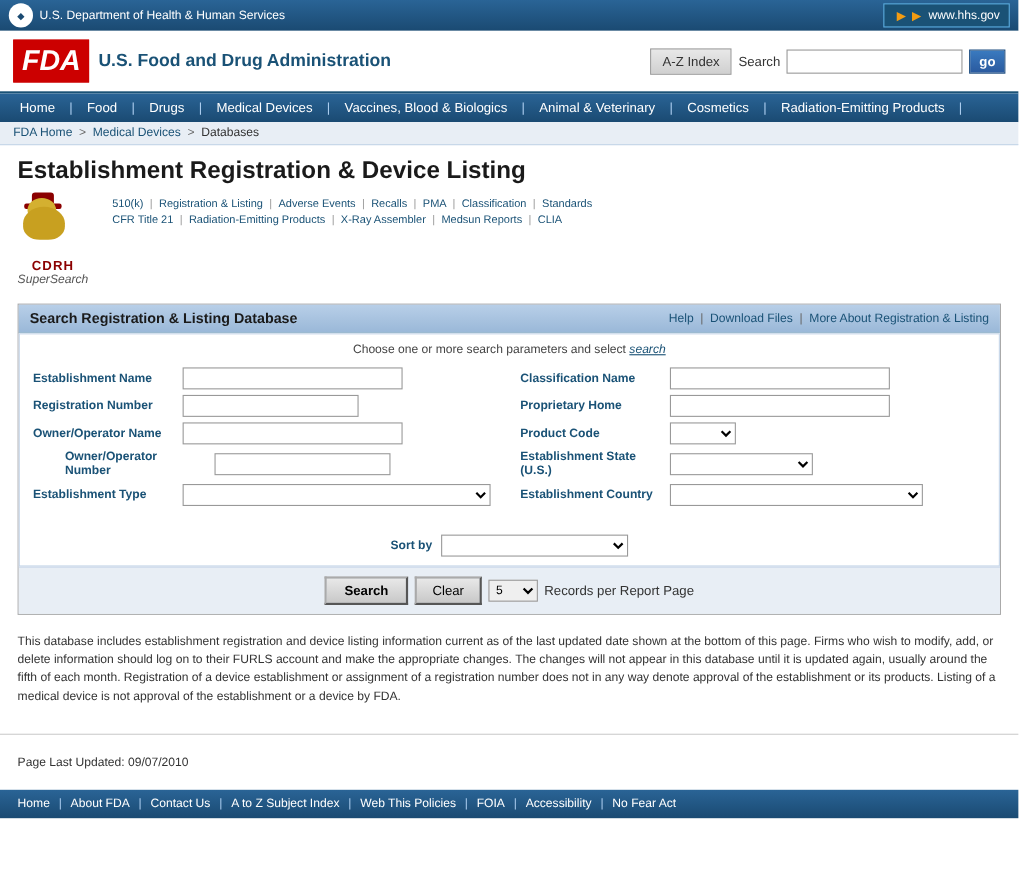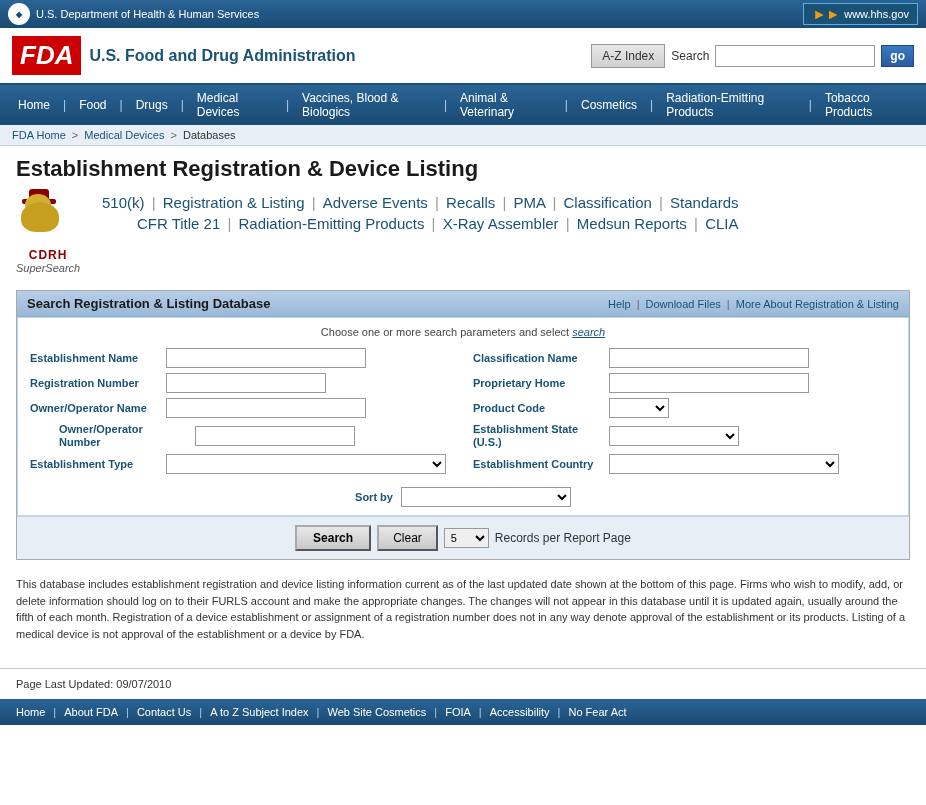--- a/index.html
+++ b/index.html
@@ -106,21 +106,21 @@
       border-bottom: none;
     }
 
     
     .cdrh-area {
       display: flex;
       align-items: flex-start;
       gap: 16px;
       margin-bottom: 16px;
     }
-    .cdrh-links { font-size: 15px; text-align: right; }
+    .cdrh-links { font-size: 10px; }
     .cdrh-links a { color: #1a5276; text-decoration: none; }
     .cdrh-links .sep { color: #999; margin: 0 3px; }
     .cdrh-links .row { margin-bottom: 4px; }
 
     
     .search-box {
       border: 1px solid #aaa;
       background: #f5f8fc;
     }
     .search-box-header {
@@ -244,21 +244,21 @@
       margin-top: 16px;
       margin-bottom: 16px;
       font-size: 11px;
       color: #333;
       line-height: 1.5;
     }
 
     
     .page-updated {
       border-top: 1px solid #ccc;
-      padding: 9px 16px;
+      padding: 19px 16px;
       font-size: 11px;
       color: #333;
     }
 
     
     .bottom-nav {
       background: linear-gradient(to bottom, #2a6496, #1a4a72);
       padding: 6px 12px;
       display: flex;
       align-items: center;
@@ -355,21 +355,20 @@
   <a href="#">Medical Devices</a>
   <span class="sep"> | </span>
   <a href="#">Vaccines, Blood &amp; Biologics</a>
   <span class="sep"> | </span>
   <a href="#">Animal &amp; Veterinary</a>
   <span class="sep"> | </span>
   <a href="#">Cosmetics</a>
   <span class="sep"> | </span>
   <a href="#">Radiation-Emitting Products</a>
   <span class="sep"> | </span>
-  <a href="#">Tobacco Products</a>
 </div>
 
 <div class="breadcrumb">
   <a href="#">FDA Home</a>
   <span class="sep"> &gt; </span>
   <a href="#">Medical Devices</a>
   <span class="sep"> &gt; </span>
   <span>Databases</span>
 </div>
 
@@ -451,21 +450,21 @@
             <input type="text" class="form-input form-input-medium" value="" style="">
           </div>
           <div class="form-row" style="margin-bottom:5px;">
             <span class="form-label">Owner/Operator Name</span>
             <input type="text" class="form-input form-input-wide" value="" style="">
           </div>
           <div class="form-row" style="margin-bottom:5px;margin-left:29px;">
             <span class="form-label-wrap">Owner/Operator<br>Number</span>
             <input type="text" class="form-input form-input-medium" value="" style="">
           </div>
-          <div class="form-row" style="margin-bottom:5px;align-items:center;">
+          <div class="form-row" style="margin-bottom:18px;align-items:center;">
             <span class="form-label">Establishment Type</span>
             <select class="form-select form-select-wide">
               <option value=""></option>
             </select>
           </div>
         </div>
 
         <div>
           <div class="form-row" style="margin-bottom:5px;">
             <span class="form-label">Classification Name</span>
@@ -527,20 +526,20 @@
 
 <div class="bottom-nav">
   <a href="#">Home</a>
   <span class="sep"> | </span>
   <a href="#">About FDA</a>
   <span class="sep"> | </span>
   <a href="#">Contact Us</a>
   <span class="sep"> | </span>
   <a href="#">A to Z Subject Index</a>
   <span class="sep"> | </span>
-  <a href="#">Web Site Cosmetics</a>
+  <a href="#">Web This Policies</a>
   <span class="sep"> | </span>
   <a href="#">FOIA</a>
   <span class="sep"> | </span>
   <a href="#">Accessibility</a>
   <span class="sep"> | </span>
   <a href="#">No Fear Act</a>
 </div>
 
 </body></html>

